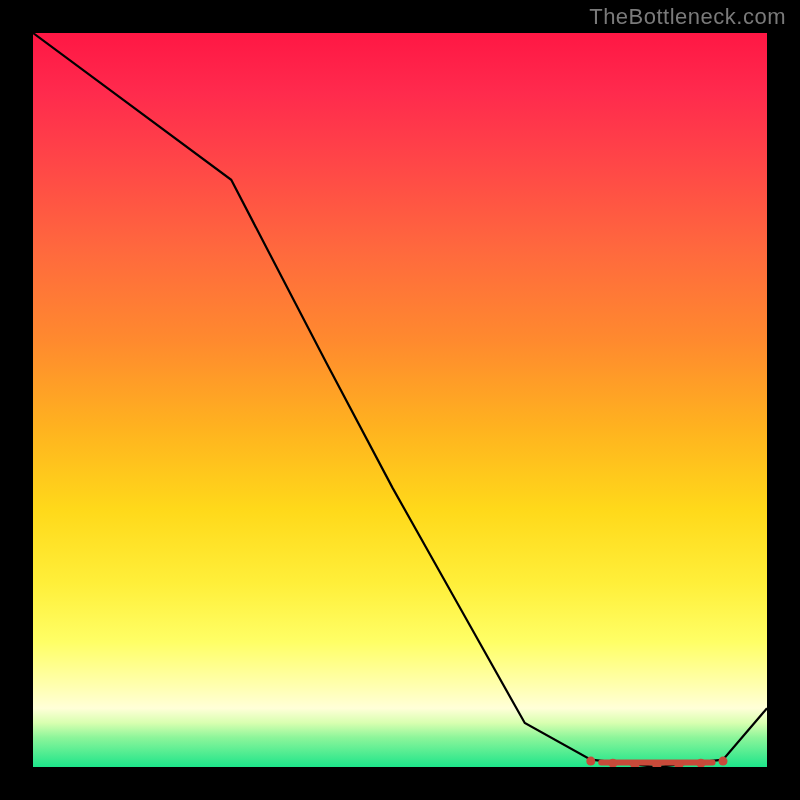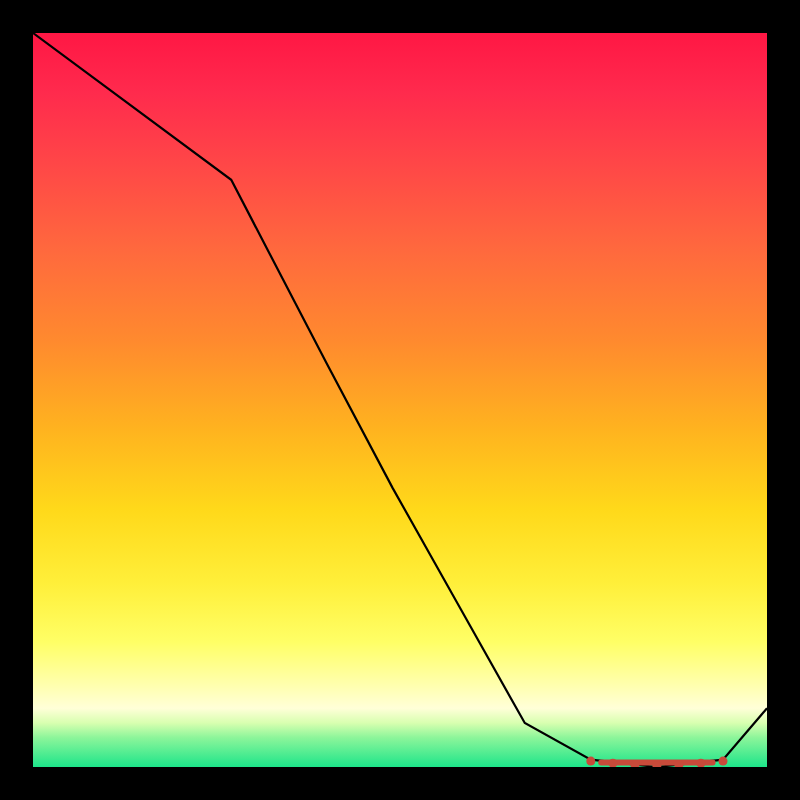--- a/index.html
+++ b/index.html
@@ -47,20 +47,21 @@
   svg.line { position: absolute; left: 0; top: 0; width: 734px; height: 734px; }
   .curve { fill: none; stroke: #000; stroke-width: 2.2; }
   .dot { fill: #c84a3a; }
   .bar { fill: #c84a3a; }
 </style>
 </head>
 <body>
 
 <div class="wrap">
 
+  <div class="attribution">TheBottleneck.com</div>
 
   <div class="plot">
     <svg class="line" viewBox="0 0 734 734" preserveAspectRatio="none">
       <path id="curve" class="curve" d="M0.0 0.0 L198.2 146.8 L293.6 330.3 L359.7 455.1 L425.7 572.5 L491.8 690.0 L557.8 726.7 L623.9 734.0 L690.0 726.7 L734.0 675.3"></path>
       <g id="markers">
           <rect class="bar" x="565.2" width="117.4" y="726.6" height="6" rx="3"></rect>
           <circle class="dot" cx="557.8" cy="728.1" r="4.5"></circle>
           <circle class="dot" cx="579.9" cy="730.3" r="4.5"></circle>
           <circle class="dot" cx="601.9" cy="731.8" r="4.5"></circle>
           <circle class="dot" cx="623.9" cy="732.5" r="4.5"></circle>

